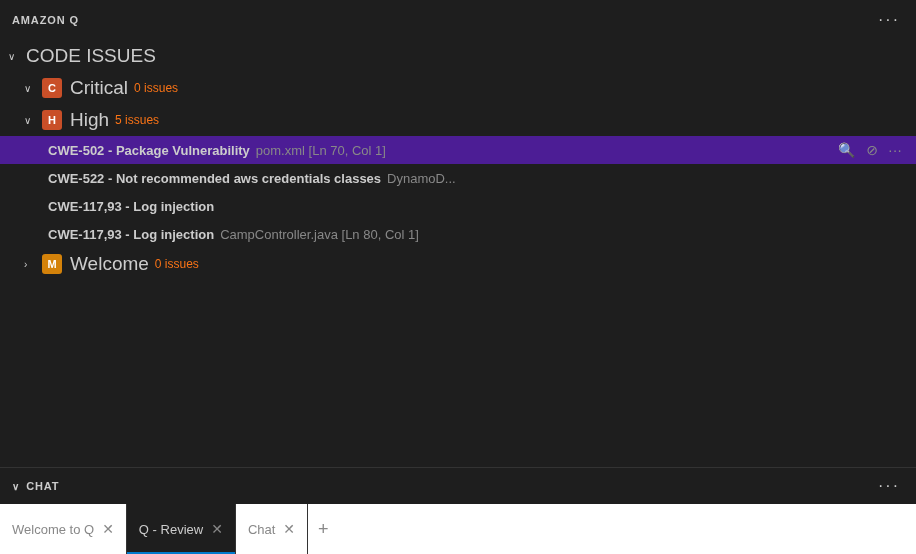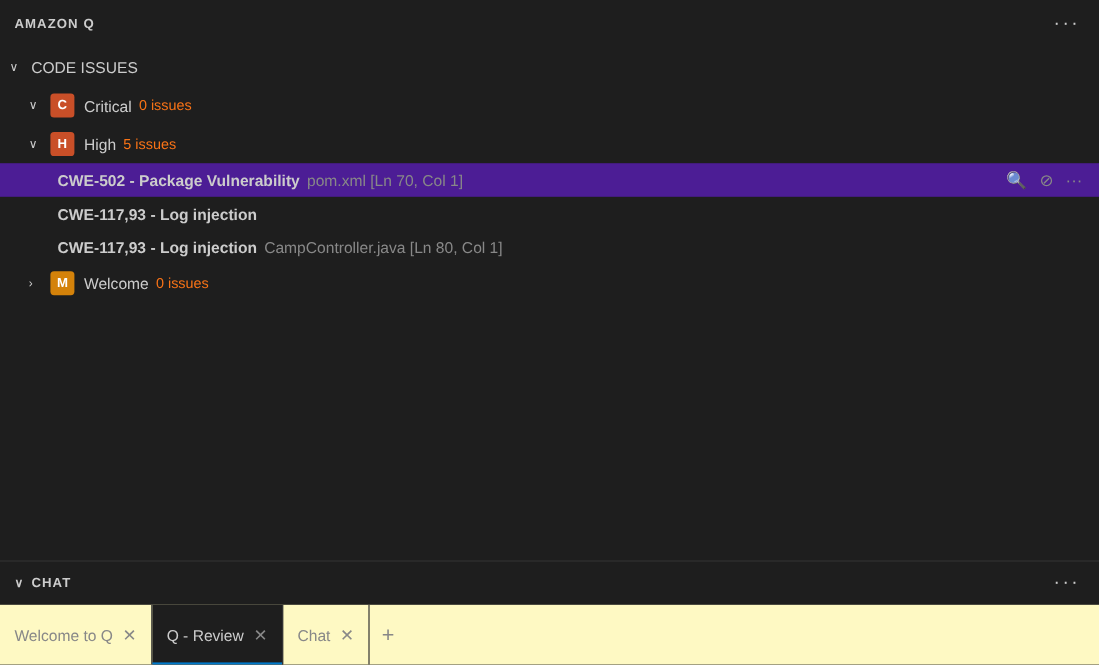--- a/index.html
+++ b/index.html
@@ -75,21 +75,21 @@
       color: white;
       margin-right: 8px;
       flex-shrink: 0;
     }
 
     .badge-critical { background: #c94f28; }
     .badge-high { background: #c94f28; }
     .badge-medium { background: #d4820a; }
 
     .section-label {
-      font-size: 13px;
+      font-size: 19px;
       font-weight: 500;
       color: #cccccc;
       text-align: right;
     }
 
     .issue-count {
       font-size: 12px;
       color: #f97316;
       margin-left: 6px;
     }
@@ -175,21 +175,21 @@
     .chat-chevron {
       font-size: 10px;
       margin-right: 6px;
       color: #cccccc;
     }
 
     
     .tabs-bar {
       display: flex;
       align-items: flex-end;
-      background: #fef9c3;
+      background: #ffffff;
       height: 50px;
       overflow: hidden;
     }
 
     .tab {
       display: flex;
       align-items: center;
       padding: 0 12px;
       height: 100%;
       cursor: pointer;
@@ -278,20 +278,24 @@
   <div class="issue-item selected">
     <span class="issue-id">CWE-502 - Package Vulnerability</span>
     <span class="issue-file">pom.xml [Ln 70, Col 1]</span>
     <div class="issue-actions">
       <button class="action-icon">🔍</button>
       <button class="action-icon">⊘</button>
       <button class="action-icon">···</button>
     </div>
   </div>
 
+  <div class="issue-item">
+    <span class="issue-id">CWE-522 - Not recommended aws credentials classes</span>
+    <span class="issue-file">DynamoD...</span>
+  </div>
 
   <div class="issue-item">
     <span class="issue-id">CWE-117,93 - Log injection</span>
   </div>
 
   <div class="issue-item">
     <span class="issue-id">CWE-117,93 - Log injection</span>
     <span class="issue-file">CampController.java [Ln 80, Col 1]</span>
   </div>
 

